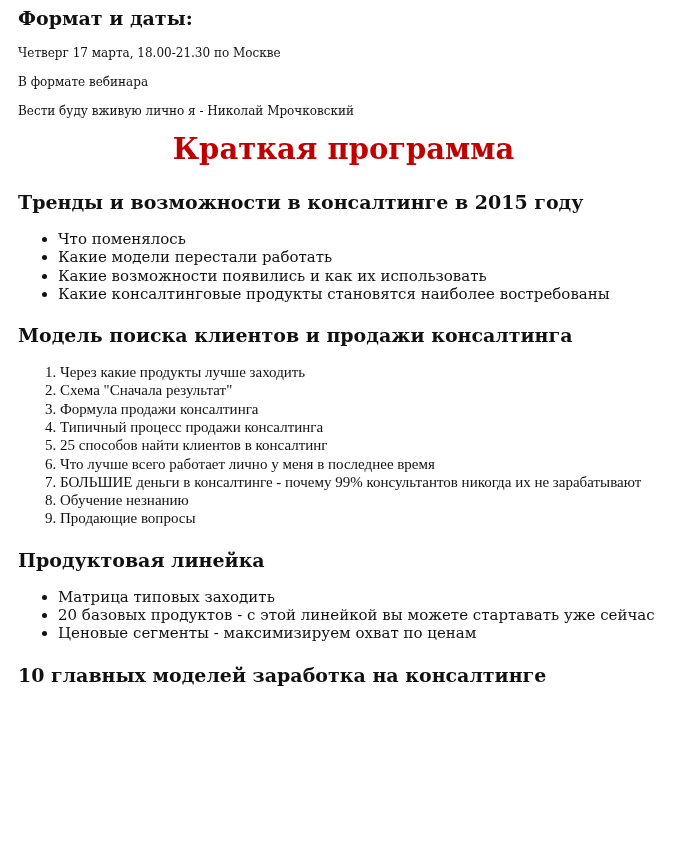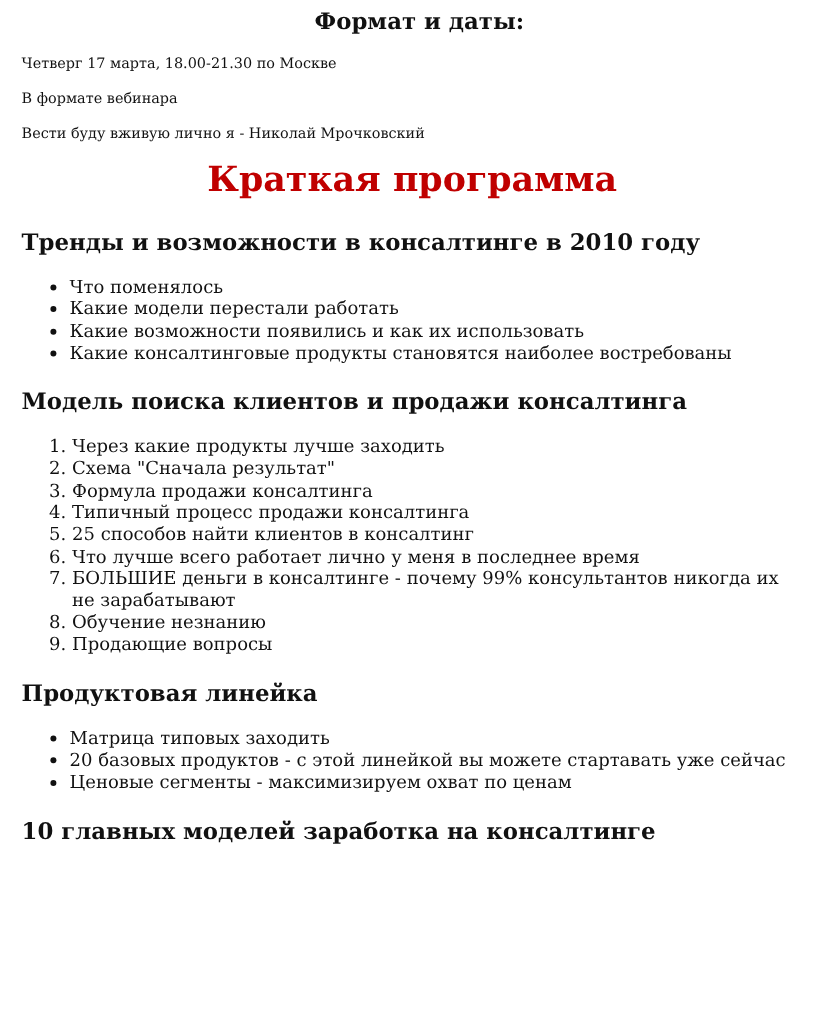--- a/index.html
+++ b/index.html
@@ -13,23 +13,22 @@
     overflow: hidden;
     font-family: "DejaVu Serif", "Liberation Serif", serif;
     color: #111111;
   }
   .page {
     padding: 8px 20px 0 18px;
   }
   .intro-heading {
     font-size: 19px;
     font-weight: bold;
-    margin: 0 0 17px 12px;
+    margin: 0 0 17px 0;
     line-height: 1.1;
-    text-align: center;
   }
   .intro-paragraph {
     font-size: 12px;
     margin: 14px 0;
     line-height: 1.25;
   }
   .main-title {
     font-size: 29px;
     font-weight: bold;
     text-align: center;
@@ -43,20 +42,21 @@
     line-height: 1.15;
   }
   .section-list {
     margin: 0 0 18px 0;
     padding-left: 40px;
     font-size: 15px;
     line-height: 1.22;
   }
   ol.section-list {
     padding-left: 42px;
+    font-family: Liberation Serif, serif;
   }
   .section-list li {
     padding: 0;
     margin: 0;
   }
 </style>
 </head>
 <body>
 
 <div class="page">
@@ -65,21 +65,21 @@
 
   <p class="intro-paragraph">Четверг 17 марта, 18.00-21.30 по Москве</p>
 
   <p class="intro-paragraph">В формате вебинара</p>
 
   <p class="intro-paragraph">Вести буду вживую лично я - Николай Мрочковский</p>
 
   <h1 class="main-title" style="color: rgb(192, 0, 0);">Краткая программа</h1>
 
   <section>
-    <h3 class="section-title">Тренды и возможности в консалтинге в 2010 году</h3>
+    <h3 class="section-title">Тренды и возможности в консалтинге в 2015 году</h3>
     <ul class="section-list">
         <li>Что поменялось</li>
         <li>Какие модели перестали работать</li>
         <li>Какие возможности появились и как их использовать</li>
         <li>Какие консалтинговые продукты становятся наиболее востребованы</li>
       </ul>
   </section>
 
   <section>
     <h3 class="section-title">Модель поиска клиентов и продажи консалтинга</h3>

